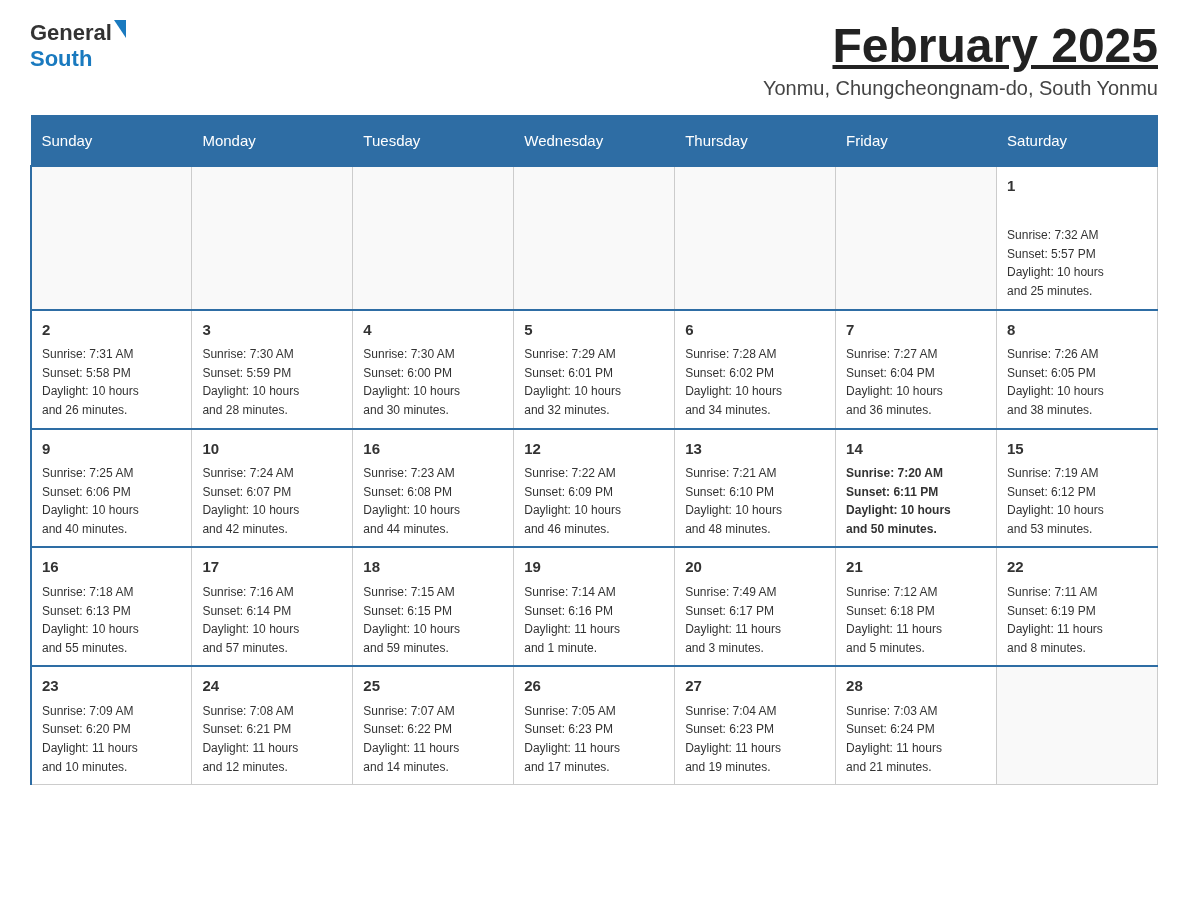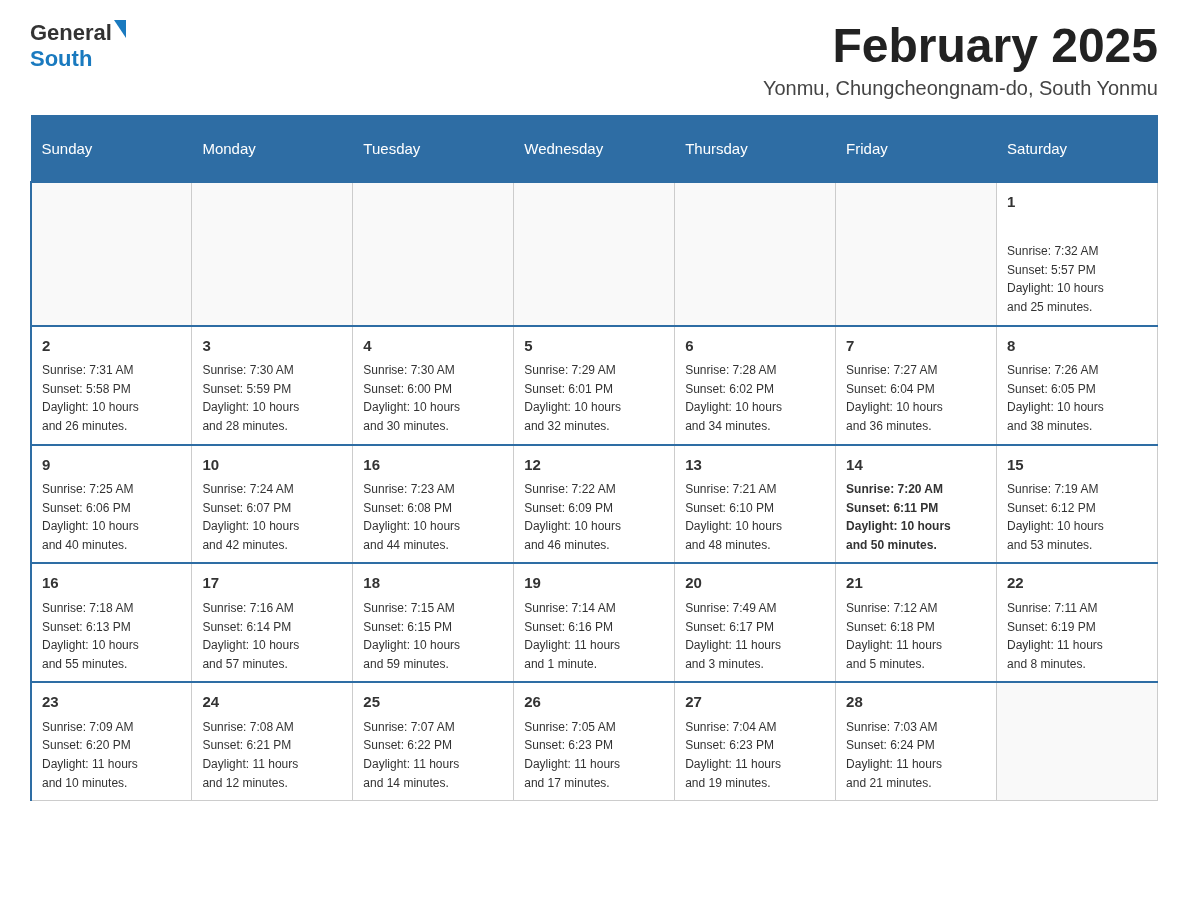--- a/index.html
+++ b/index.html
@@ -39,36 +39,37 @@
       align-items: center;
     }
     .title-area {
       text-align: right;
     }
     .main-title {
       font-size: 48px;
       font-weight: bold;
       color: #222;
       line-height: 1.1;
+      text-decoration: underline;
     }
     .subtitle {
       font-size: 20px;
       color: #444;
       margin-top: 4px;
     }
     .calendar {
       width: 100%;
       border-collapse: collapse;
       margin-top: 15px;
     }
     .calendar th {
       background-color: #2e6da4;
       color: #fff;
       text-align: left;
-      padding: 24px 10px;
+      padding: 16px 10px;
       font-size: 15px;
       font-weight: normal;
       border: 1px solid #2e6da4;
     }
     .calendar td {
       vertical-align: top;
       border: 1px solid #ccc;
       padding: 8px 10px;
       width: calc(100% / 7);
       min-height: 110px;

